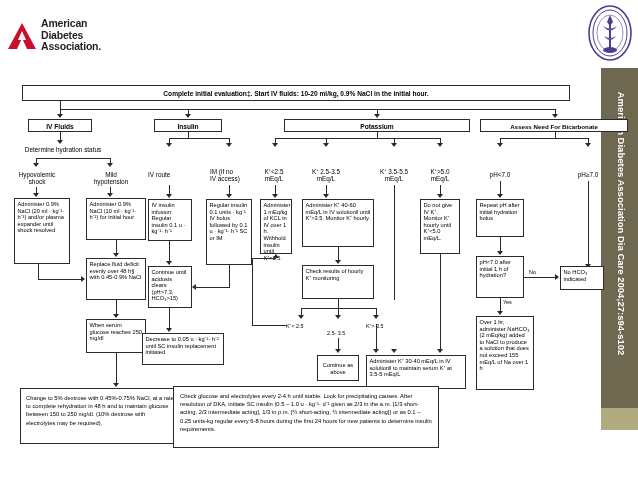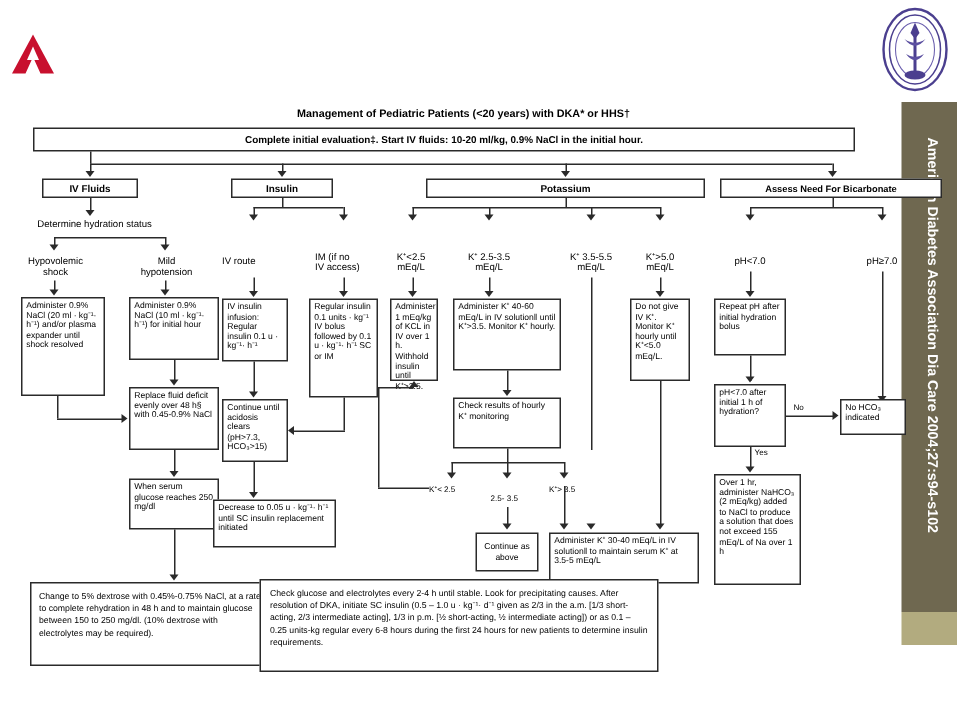--- a/index.html
+++ b/index.html
@@ -52,20 +52,25 @@
 
 <div id="header">
 
   <div id="ada-logo">
     <div id="ada-mark">
       <svg width="30" height="28" viewBox="0 0 30 28">
         <polygon points="14,1 28,27 19,27 14,16 9,27 0,27" fill="#c8102e"></polygon>
         <polygon points="14,9 18,18 10,18" fill="#ffffff"></polygon>
       </svg>
     </div>
+    <div id="ada-words">
+      <div>American</div>
+      <div>Diabetes</div>
+      <div>Association.</div>
+    </div>
   </div>
 
 
   <div id="seal">
     <svg width="52" height="62" viewBox="0 0 52 62">
       <ellipse cx="26" cy="31" rx="21" ry="27" fill="#ffffff" stroke="#4b3f8f" stroke-width="1.6"></ellipse>
       <ellipse cx="26" cy="31" rx="17" ry="23" fill="none" stroke="#4b3f8f" stroke-width="1"></ellipse>
       <ellipse cx="26" cy="31" rx="13" ry="18" fill="none" stroke="#6b5fae" stroke-width="0.7"></ellipse>
       <path d="M26 13 l3 7 -3 4 -3 -4 z" fill="#4b3f8f"></path>
       <rect x="25" y="17" width="2" height="30" fill="#4b3f8f"></rect>
@@ -76,21 +81,20 @@
   </div>
 </div>
 
 <div id="sidebar">
   <div id="sidebar-text">American Diabetes Association Dia Care 2004;27:s94-s102</div>
 </div>
 <div id="sidebar-strip"></div>
 
 <div id="chart">
 
-  <div class="chart-title" style="left:60px;top:3px;width:470px;">Management of Pediatric Patients (&lt;20 years) with DKA* or HHS†</div>
 
   <div class="titlebox" style="left:8px;top:17px;width:548px;height:16px;line-height:16px;">Complete initial evaluation‡.  Start IV fluids: 10-20 ml/kg, 0.9% NaCl in the initial hour.</div>
 
   <div class="ln lnv" style="left:46px;top:33px;height:8px;"></div>
   <div class="ln lnh" style="left:46px;top:41px;width:495px;"></div>
   <div class="ln lnv" style="left:46px;top:41px;height:7px;"></div>
   <div class="ln lnv" style="left:174px;top:41px;height:7px;"></div>
   <div class="ln lnv" style="left:363px;top:41px;height:7px;"></div>
   <div class="ln lnv" style="left:541px;top:41px;height:7px;"></div>
   <div class="arw" style="left:43px;top:46px;"></div>

